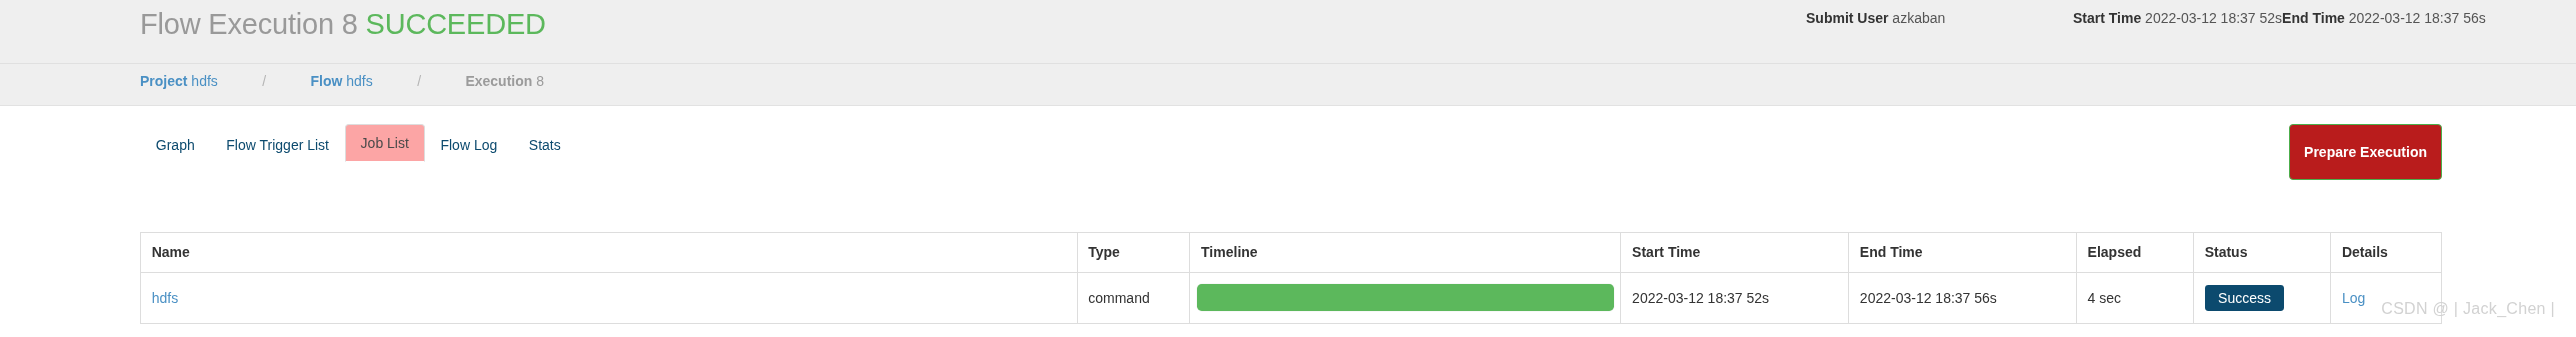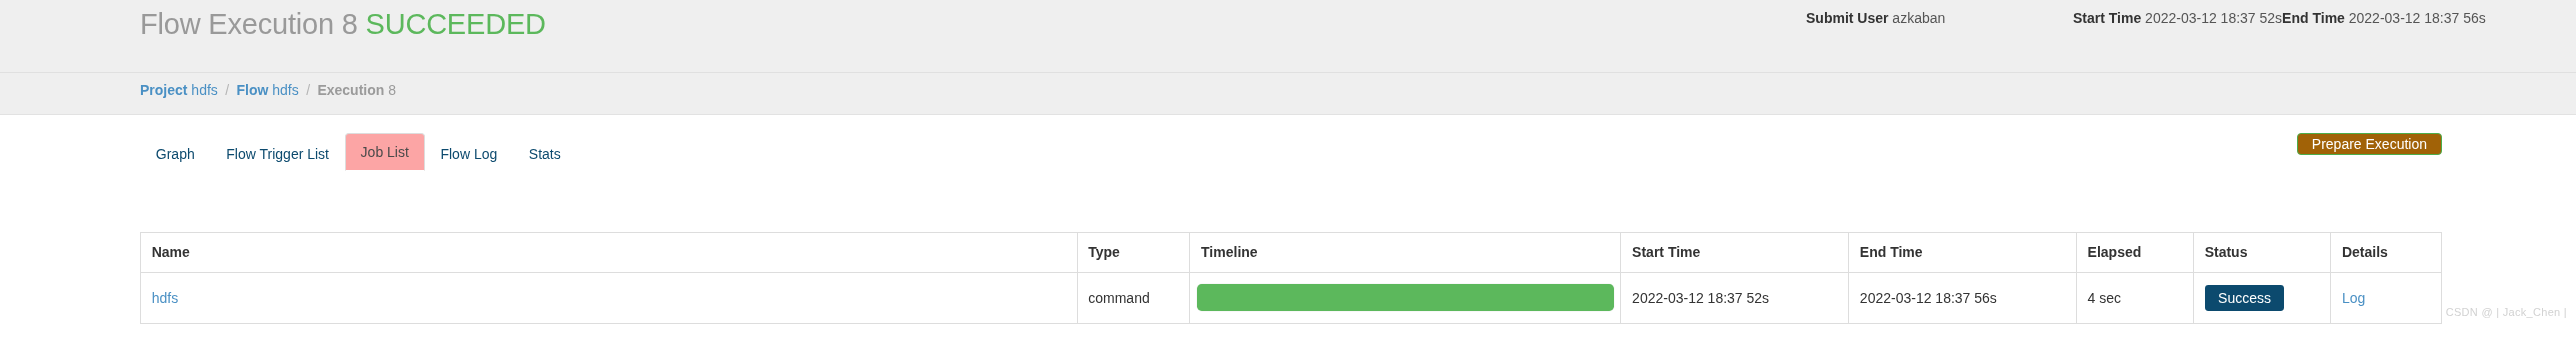--- a/index.html
+++ b/index.html
@@ -13,21 +13,21 @@
     background: #ffffff;
     font-family: "Liberation Sans", sans-serif;
     color: #333333;
     overflow: hidden;
     position: relative;
   }
 
   
   .page-header {
     background: #efefef;
-    height: 73px;
+    height: 64px;
     box-sizing: border-box;
     border-bottom: 1.3px solid #e0e0e0;
     position: relative;
   }
   .header-title {
     position: absolute;
     left: 140px;
     top: 8px;
     font-size: 29px;
     font-weight: 400;
@@ -72,20 +72,21 @@
     position: relative;
   }
   .breadcrumb {
     position: absolute;
     left: 140px;
     top: 9.4px;
     font-size: 14px;
     white-space: nowrap;
     display: flex;
     align-items: flex-start;
+    gap: 37px;
   }
   .crumb-link {
     color: #4a90c4;
     text-decoration: none;
     cursor: pointer;
   }
   .crumb-link b { font-weight: bold; }
   .crumb-sep {
     color: #b5b5b5;
     margin: 0 7.4px;
@@ -127,30 +128,31 @@
     border-radius: 4px 4px 0 0;
     padding-top: 11.4px;
     padding-bottom: 11.4px;
     margin-bottom: -0.7px;
   }
 
   .prepare-btn {
     position: absolute;
     right: 134px;
     top: 17.5px;
-    background: #a16207;
+    background: #b91c1c;
     border: 0.7px solid #4cae4c;
     color: #ffffff;
     font-size: 14px;
     font-family: "Liberation Sans", sans-serif;
-    padding: 3px 14px;
+    padding: 20px 14px;
     border-radius: 4px;
     cursor: pointer;
     white-space: nowrap;
     line-height: 1;
+    font-weight: bold;
   }
 
   
   .table-wrap {
     position: absolute;
     left: 140px;
     top: 200px;
     width: 2302px;
   }
   table.job-table {
@@ -220,23 +222,23 @@
     padding: 6px 13.4px;
     border-radius: 3.4px;
     line-height: 1;
     cursor: pointer;
     white-space: nowrap;
   }
 
   
   .watermark {
     position: absolute;
-    right: 9px;
+    right: 21px;
     bottom: 19px;
-    font-size: 11px;
+    font-size: 16px;
     color: #d2d2d2;
     white-space: nowrap;
     letter-spacing: 0.3px;
   }
 </style>
 </head>
 <body>
 
 <div class="page-header">
   <div class="header-title">

